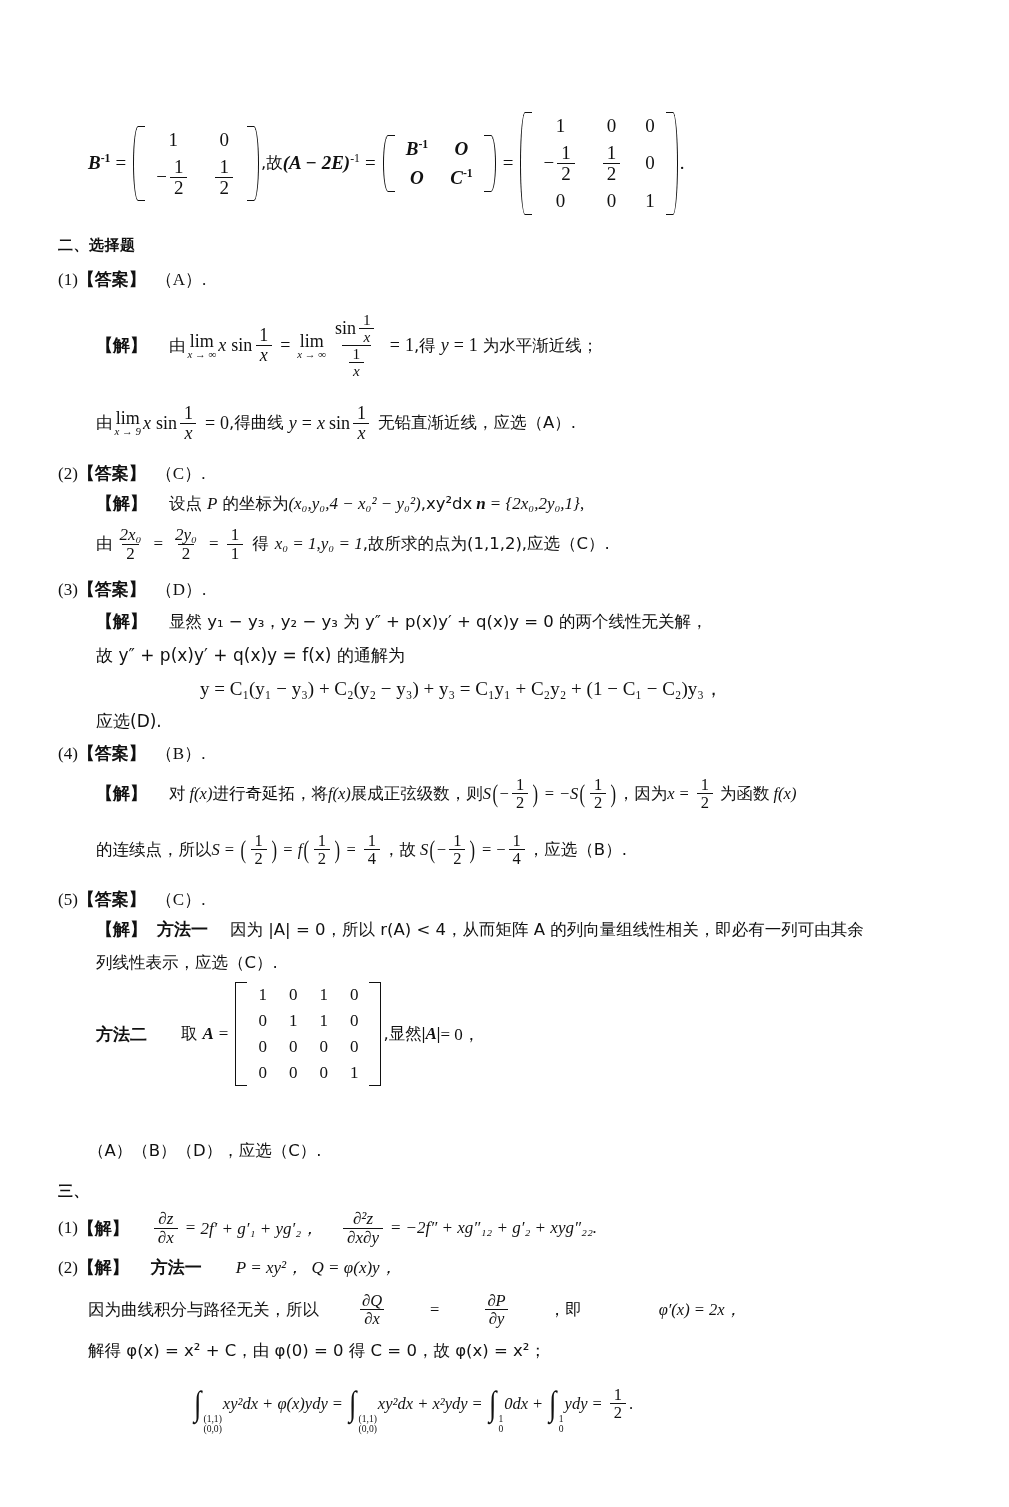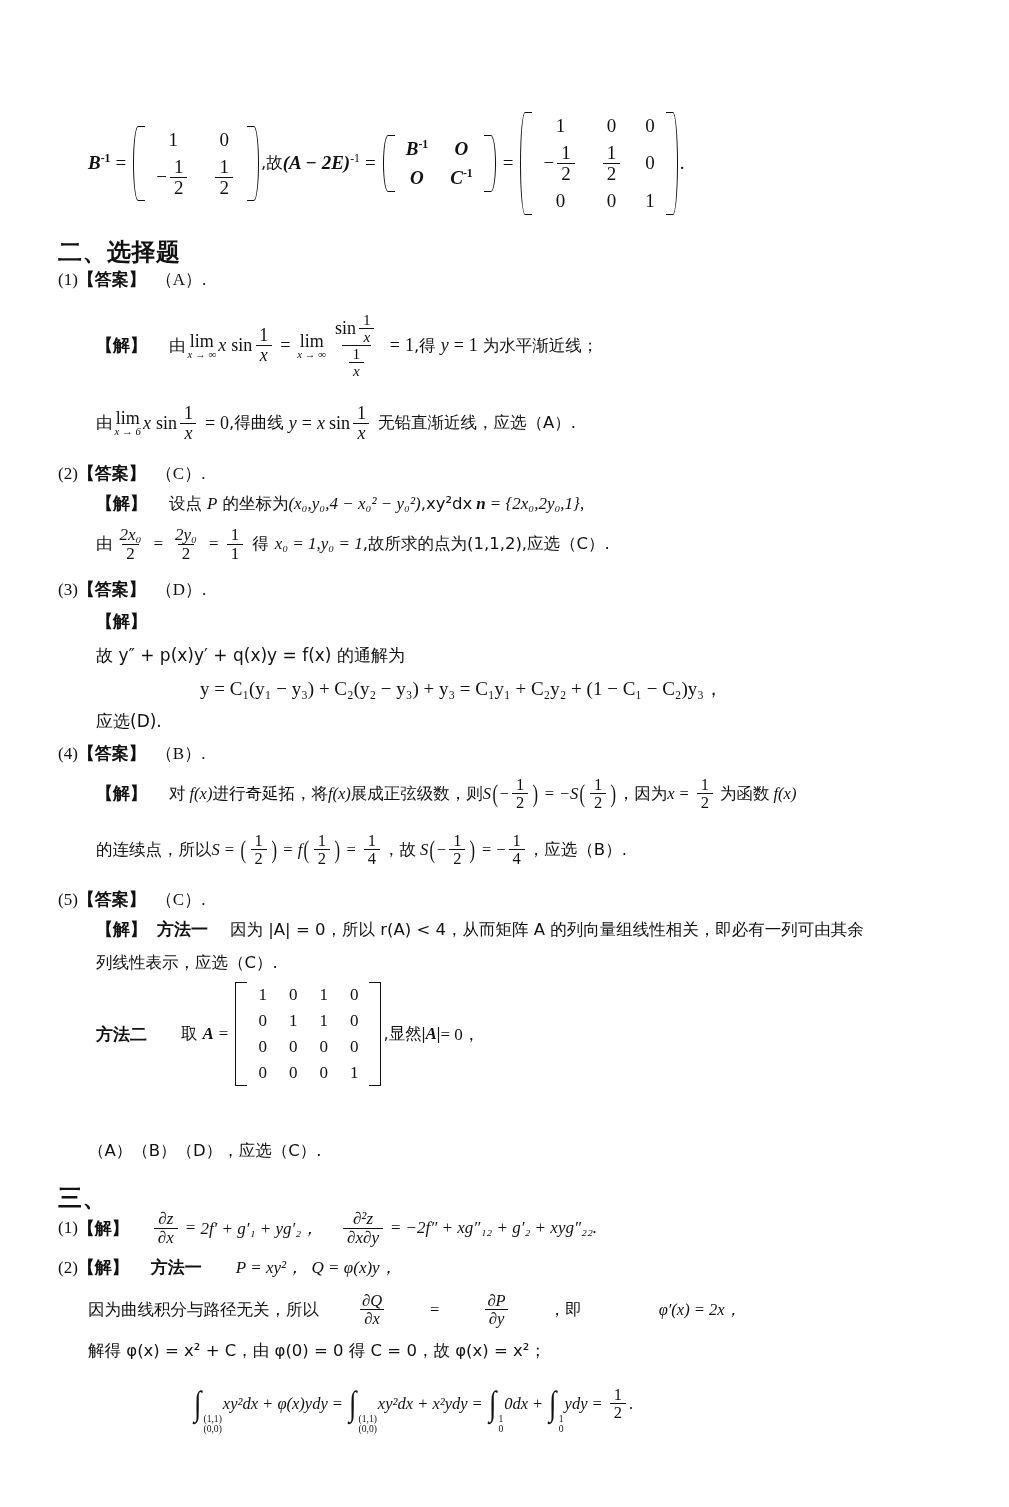--- a/index.html
+++ b/index.html
@@ -11,21 +11,21 @@
     overflow:hidden;
   }
   .page{position:relative;width:1009px;height:1507px;padding:0;box-sizing:border-box;}
   .blk{position:absolute;}
   .cn{font-family:"DejaVu Sans","Liberation Sans",sans-serif;font-size:16.5px;}
   .cnb{font-family:"DejaVu Sans","Liberation Sans",sans-serif;font-weight:bold;font-size:17px;}
   .mi{font-family:"Liberation Serif","DejaVu Serif",serif;font-style:italic;}
   .mb{font-family:"Liberation Serif","DejaVu Serif",serif;font-weight:bold;font-style:italic;}
   .mn{font-family:"Liberation Serif","DejaVu Serif",serif;font-style:normal;}
   .row{display:flex;align-items:center;white-space:nowrap;}
-  .sec-title{font-family:"DejaVu Sans","Liberation Sans",sans-serif;font-weight:bold;font-size:24px;letter-spacing:.5px;}
+  .sec-title{font-family:"DejaVu Sans","Liberation Sans",sans-serif;font-weight:bold;font-size:15px;letter-spacing:.5px;}
   
   .frac{display:inline-flex;flex-direction:column;align-items:center;vertical-align:middle;
         margin:0 3px;line-height:1.05;}
   .frac > .num{padding:0 4px;}
   .frac > .den{padding:0 4px;border-top:1.3px solid #111;}
   .frac.sm{font-size:.85em;}
   
   .lim{display:inline-flex;flex-direction:column;align-items:center;vertical-align:middle;
        margin:0 2px;line-height:1;}
   .lim .lm{font-family:"Liberation Serif","DejaVu Serif",serif;font-style:normal;}
@@ -206,21 +206,21 @@
     <span class="eq mn">=</span>
     <span class="mn">1</span>
     <span class="sp" style="width:5px;"></span>
     <span class="cn">为水平渐近线；</span>
   </div>
 
   <div class="blk row" style="left:96px; top:404px; font-size:18px;">
     <span class="cn">由</span>
     <span class="lim">
       <span class="lm">lim</span>
-      <span class="sub mi">x → 6</span>
+      <span class="sub mi">x → 9</span>
     </span>
     <span class="mi">x</span>
     <span class="sp" style="width:5px;"></span>
     <span class="mn">sin</span>
     <span class="frac">
       <span class="num mn">1</span>
       <span class="den mi">x</span>
     </span>
     <span class="eq mn">=</span>
     <span class="mn">0</span>
@@ -291,20 +291,21 @@
   <div class="blk row" style="left:58px; top:578px; font-size:17px;">
     <span class="mn">(3)</span>
     <span class="cnb">【答案】</span>
     <span class="sp"></span>
     <span class="mn">（D）.</span>
   </div>
 
   <div class="blk row" style="left:96px; top:610px; font-size:17px;">
     <span class="cnb">【解】</span>
     <span class="sp2"></span>
+    <span class="cn">显然 y₁ − y₃，y₂ − y₃ 为 y″ + p(x)y′ + q(x)y = 0 的两个线性无关解，</span>
   </div>
 
   <div class="blk cn" style="left:96px; top:644px; font-size:17px; white-space:nowrap;">故 y″ + p(x)y′ + q(x)y = f(x) 的通解为</div>
 
   <div class="blk mn" style="left:200px; top:676px; font-size:19px; white-space:nowrap; ">y = C₁(y₁ − y₃) + C₂(y₂ − y₃) + y₃ = C₁y₁ + C₂y₂ + (1 − C₁ − C₂)y₃，</div>
 
   <div class="blk cn" style="left:96px; top:710px; font-size:17px;">应选(D).</div>
 
   <div class="blk row" style="left:58px; top:742px; font-size:17px;">
     <span class="mn">(4)</span>

